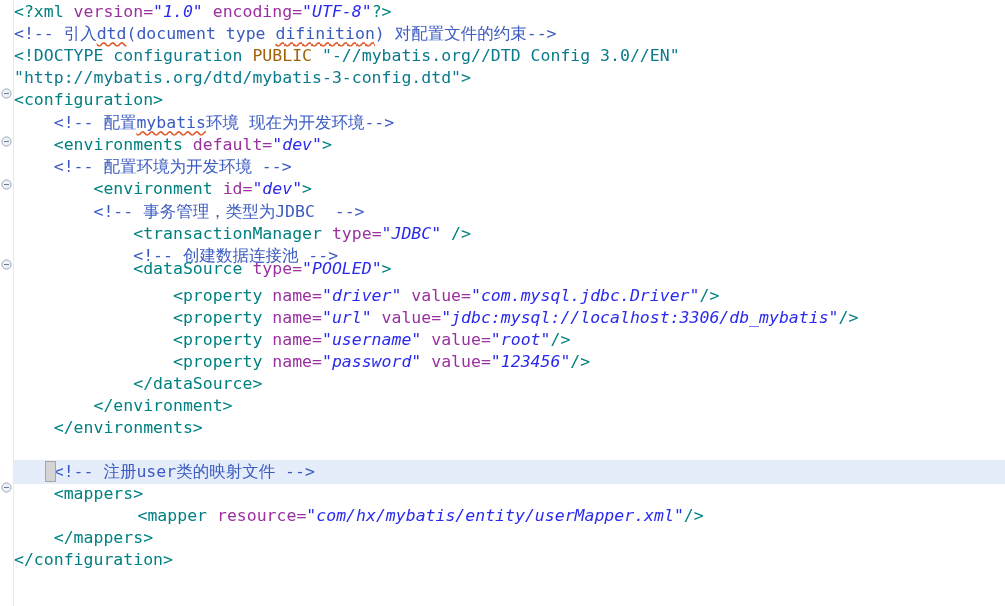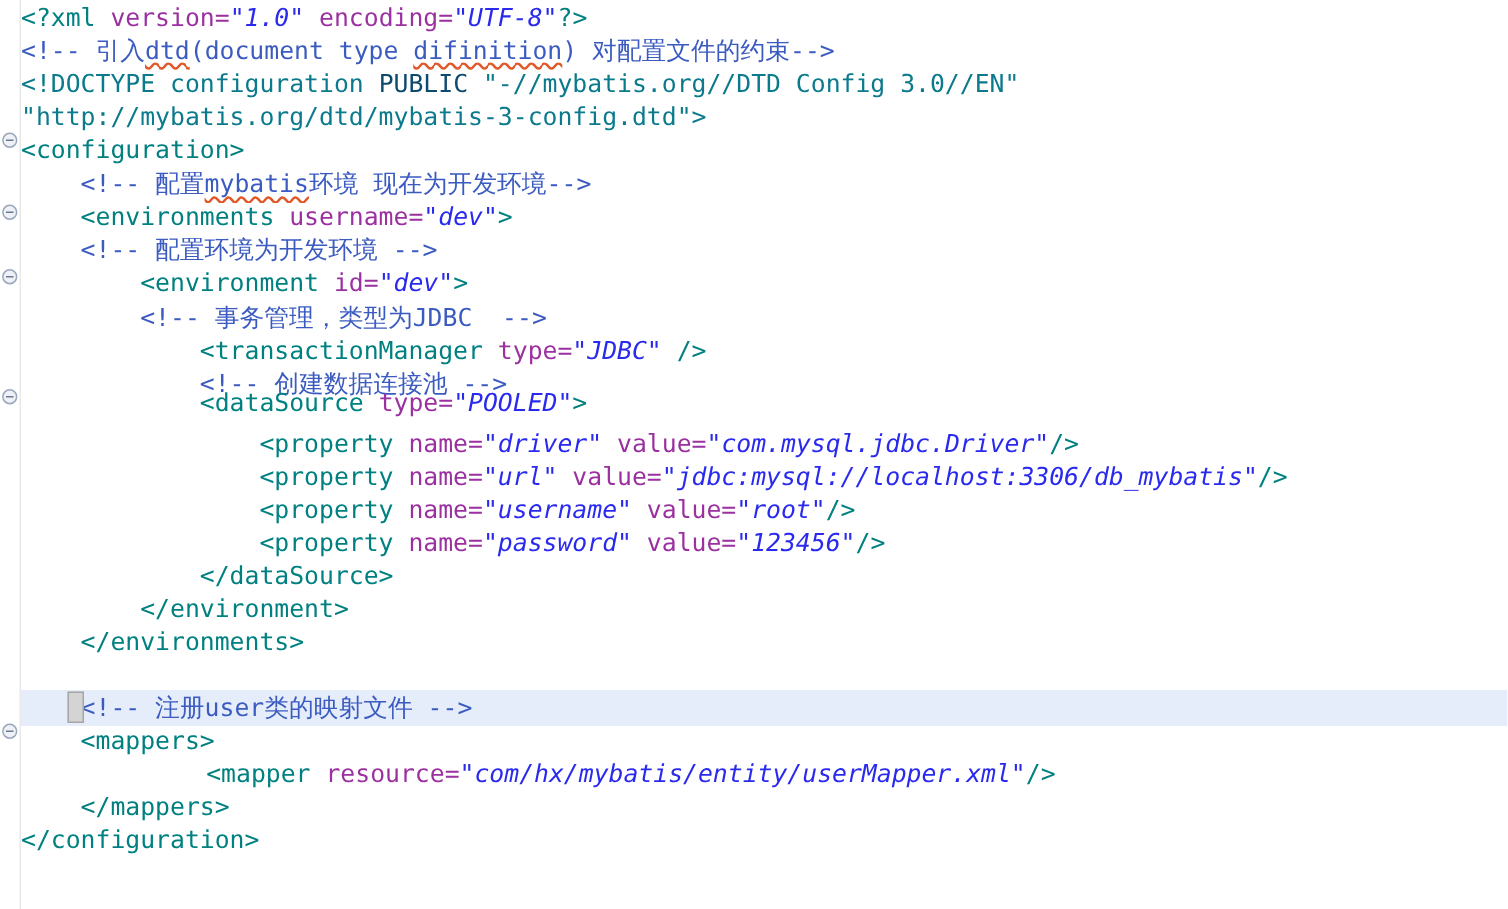--- a/index.html
+++ b/index.html
@@ -69,21 +69,21 @@
   .line.current {
     background: #e5edfb;
   }
 
   
   .tag       { color: #008080; }
   .attr      { color: #9b30a0; }
   .val       { color: #2a2aee; font-style: italic; }
   .comment   { color: #3b5bc0; }
   .doctype   { color: #0a7a8c; }
-  .kw-gray   { color: #0c4a6e; }
+  .kw-gray   { color: #a16207; }
   .plain     { color: #000000; }
 
   
   .squig {
     text-decoration: underline;
     text-decoration-color: #e05a2b;
     text-decoration-style: wavy;
     text-decoration-skip-ink: none;
     text-underline-offset: 2px;
     text-align: center;
@@ -106,21 +106,21 @@
 
 <div id="editor">
 
   <div class="code-surface">
       <div class="line" style="top: 0px;"><span class="txt"><span class="tag">&lt;?xml </span><span class="attr">version=</span><span class="val">"1.0"</span><span class="attr"> encoding=</span><span class="val">"UTF-8"</span><span class="tag">?&gt;</span></span></div>
       <div class="line" style="top: 22px;"><span class="txt"><span class="comment">&lt;!-- 引入</span><span class="comment squig">dtd</span><span class="comment">(document type </span><span class="comment squig">difinition</span><span class="comment">) 对配置文件的约束--&gt;</span></span></div>
       <div class="line" style="top: 44px;"><span class="txt"><span class="doctype">&lt;!DOCTYPE configuration </span><span class="kw-gray">PUBLIC</span><span class="doctype"> "-//mybatis.org//DTD Config 3.0//EN"</span></span></div>
       <div class="line" style="top: 66px;"><span class="txt"><span class="doctype">"http://mybatis.org/dtd/mybatis-3-config.dtd"&gt;</span></span></div>
       <div class="line" style="top: 88px;"><span class="txt"><span class="tag">&lt;configuration&gt;</span></span></div>
       <div class="line" style="top: 111px;"><span class="txt"><span class="comment">    &lt;!-- 配置</span><span class="comment squig">mybatis</span><span class="comment">环境 现在为开发环境--&gt;</span></span></div>
-      <div class="line" style="top: 133px;"><span class="txt"><span class="tag">    &lt;environments </span><span class="attr">username=</span><span class="val">"dev"</span><span class="tag">&gt;</span></span></div>
+      <div class="line" style="top: 133px;"><span class="txt"><span class="tag">    &lt;environments </span><span class="attr">default=</span><span class="val">"dev"</span><span class="tag">&gt;</span></span></div>
       <div class="line" style="top: 155px;"><span class="txt"><span class="comment">    &lt;!-- 配置环境为开发环境 --&gt;</span></span></div>
       <div class="line" style="top: 177px;"><span class="txt"><span class="tag">        &lt;environment </span><span class="attr">id=</span><span class="val">"dev"</span><span class="tag">&gt;</span></span></div>
       <div class="line" style="top: 200px;"><span class="txt"><span class="comment">        &lt;!-- 事务管理，类型为JDBC  --&gt;</span></span></div>
       <div class="line" style="top: 222px;"><span class="txt"><span class="tag">            &lt;transactionManager </span><span class="attr">type=</span><span class="val">"JDBC"</span><span class="tag"> /&gt;</span></span></div>
       <div class="line" style="top: 244px;"><span class="txt"><span class="comment">            &lt;!-- 创建数据连接池 --&gt;</span></span></div>
       <div class="line" style="top: 257px;"><span class="txt"><span class="tag">            &lt;dataSource </span><span class="attr">type=</span><span class="val">"POOLED"</span><span class="tag">&gt;</span></span></div>
       <div class="line" style="top: 284px;"><span class="txt"><span class="tag">                &lt;property </span><span class="attr">name=</span><span class="val">"driver"</span><span class="attr"> value=</span><span class="val">"com.mysql.jdbc.Driver"</span><span class="tag">/&gt;</span></span></div>
       <div class="line" style="top: 306px;"><span class="txt"><span class="tag">                &lt;property </span><span class="attr">name=</span><span class="val">"url"</span><span class="attr"> value=</span><span class="val">"jdbc:mysql://localhost:3306/db_mybatis"</span><span class="tag">/&gt;</span></span></div>
       <div class="line" style="top: 328px;"><span class="txt"><span class="tag">                &lt;property </span><span class="attr">name=</span><span class="val">"username"</span><span class="attr"> value=</span><span class="val">"root"</span><span class="tag">/&gt;</span></span></div>
       <div class="line" style="top: 350px;"><span class="txt"><span class="tag">                &lt;property </span><span class="attr">name=</span><span class="val">"password"</span><span class="attr"> value=</span><span class="val">"123456"</span><span class="tag">/&gt;</span></span></div>

